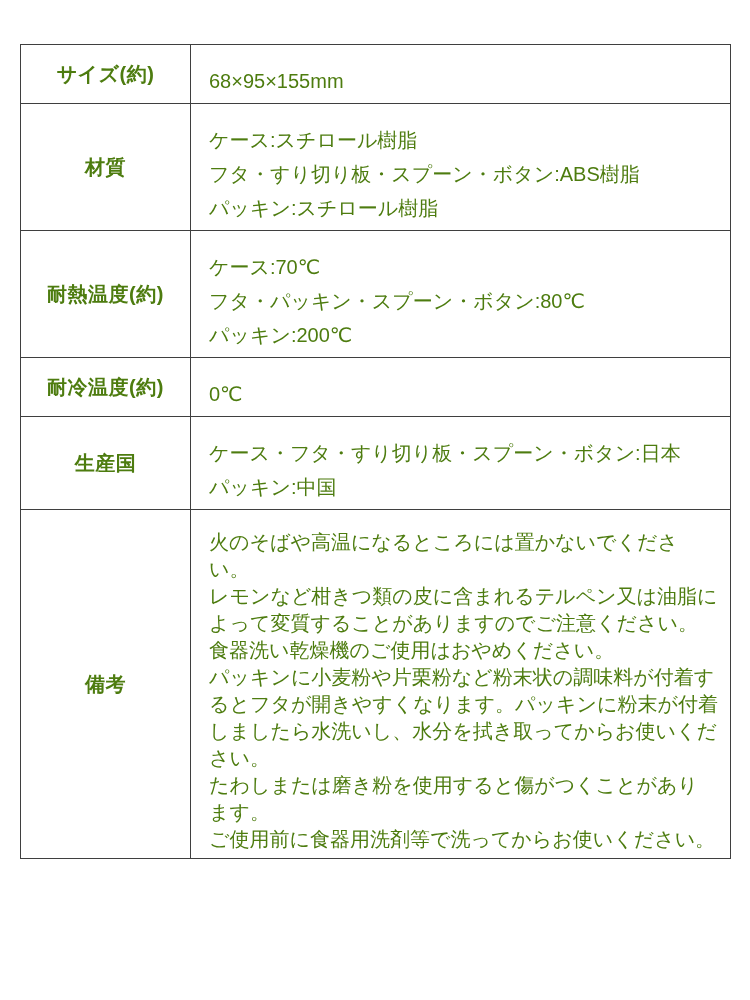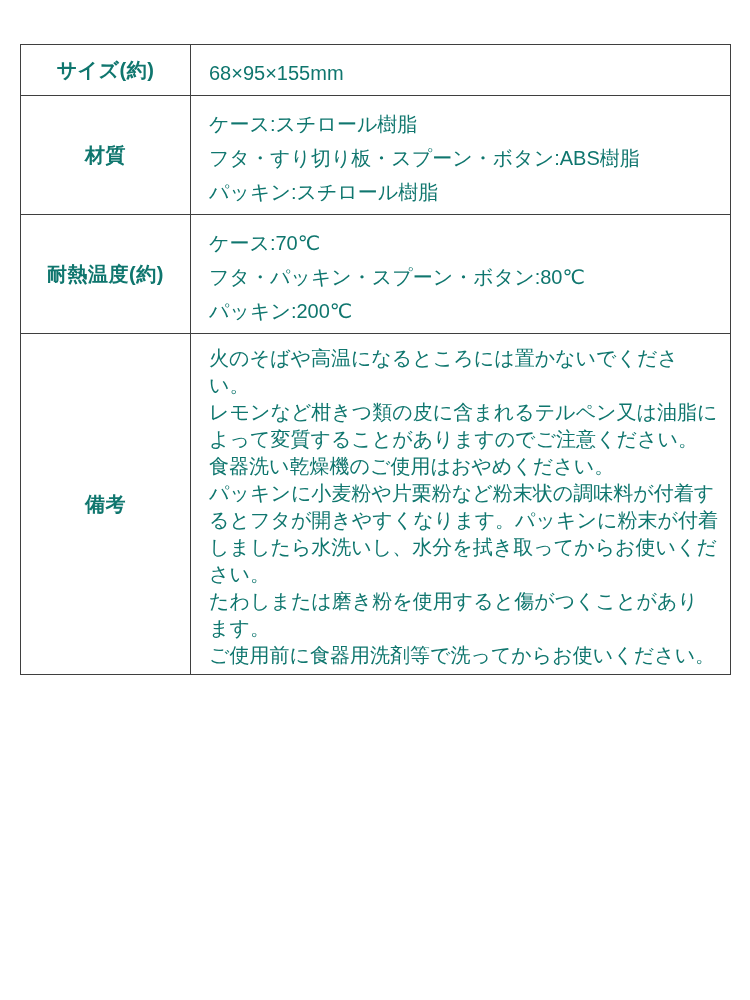--- a/index.html
+++ b/index.html
@@ -15,40 +15,40 @@
     background: #ffffff;
     overflow: hidden;
   }
   table.spec-table {
     position: absolute;
     left: 20px;
     top: 44px;
     width: 710px;
     border-collapse: collapse;
     table-layout: fixed;
-    color: #0f766e;
+    color: #4d7c0f;
   }
   .col-label { width: 170px; }
   .col-value { width: 540px; }
   table.spec-table th,
   table.spec-table td {
     border: 1px solid #3f3f3f;
     vertical-align: middle;
     font-size: 20px;
   }
   table.spec-table th {
     font-weight: bold;
     text-align: center;
     padding: 5px 6px;
     line-height: 30px;
     letter-spacing: 0.5px;
   }
   table.spec-table td {
     text-align: left;
-    padding: 11px 12px 5px 18px;
+    padding: 19px 12px 5px 18px;
     font-weight: normal;
   }
   td .line {
     line-height: 34px;
   }
   td.remark .line {
     line-height: 27px;
   }
 </style>
 </head>
@@ -82,21 +82,34 @@
 
       <tr>
         <th>耐熱温度(約)</th>
         <td>
           <div class="line">ケース:70℃</div>
           <div class="line">フタ・パッキン・スプーン・ボタン:80℃</div>
           <div class="line">パッキン:200℃</div>
         </td>
       </tr>
 
+      <tr>
+        <th>耐冷温度(約)</th>
+        <td>
+          <div class="line">0℃</div>
+        </td>
+      </tr>
 
+      <tr>
+        <th>生産国</th>
+        <td>
+          <div class="line">ケース・フタ・すり切り板・スプーン・ボタン:日本</div>
+          <div class="line">パッキン:中国</div>
+        </td>
+      </tr>
 
       <tr>
         <th>備考</th>
         <td class="remark">
           <div class="line">火のそばや高温になるところには置かないでください。</div>
           <div class="line">レモンなど柑きつ類の皮に含まれるテルペン又は油脂によって変質することがありますのでご注意ください。</div>
           <div class="line">食器洗い乾燥機のご使用はおやめください。</div>
           <div class="line">パッキンに小麦粉や片栗粉など粉末状の調味料が付着するとフタが開きやすくなります。パッキンに粉末が付着しましたら水洗いし、水分を拭き取ってからお使いください。</div>
           <div class="line">たわしまたは磨き粉を使用すると傷がつくことがあります。</div>
           <div class="line">ご使用前に食器用洗剤等で洗ってからお使いください。</div>

